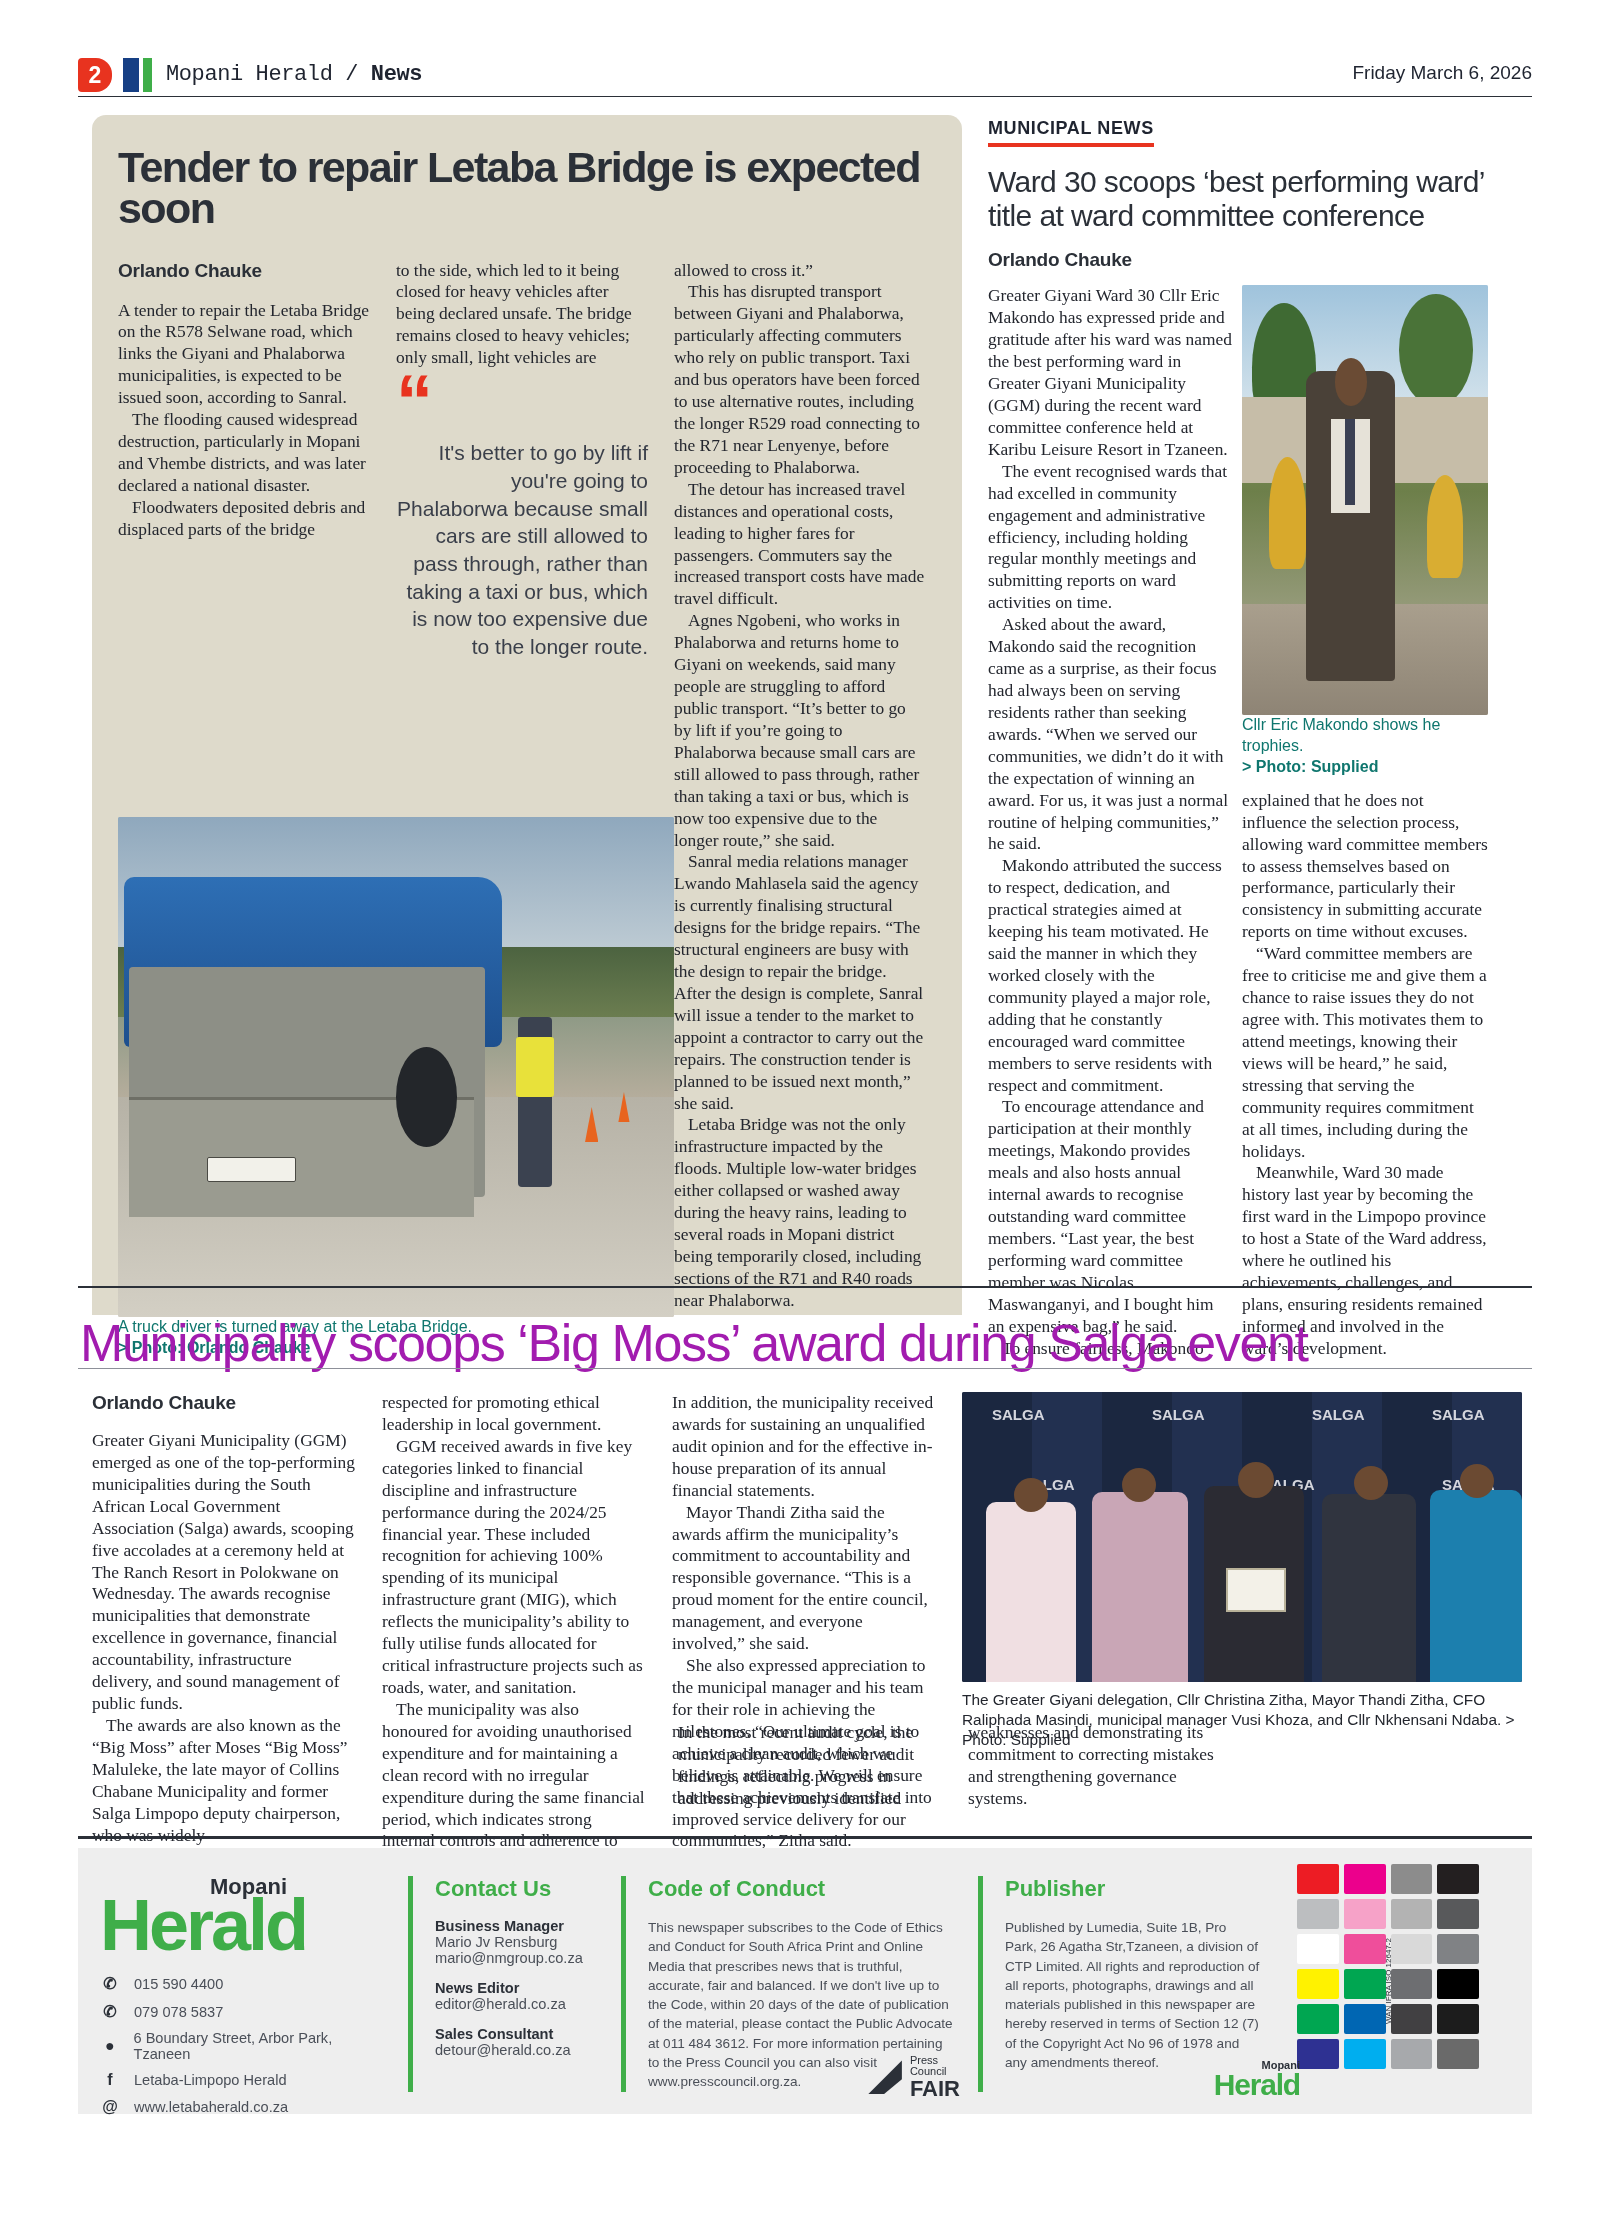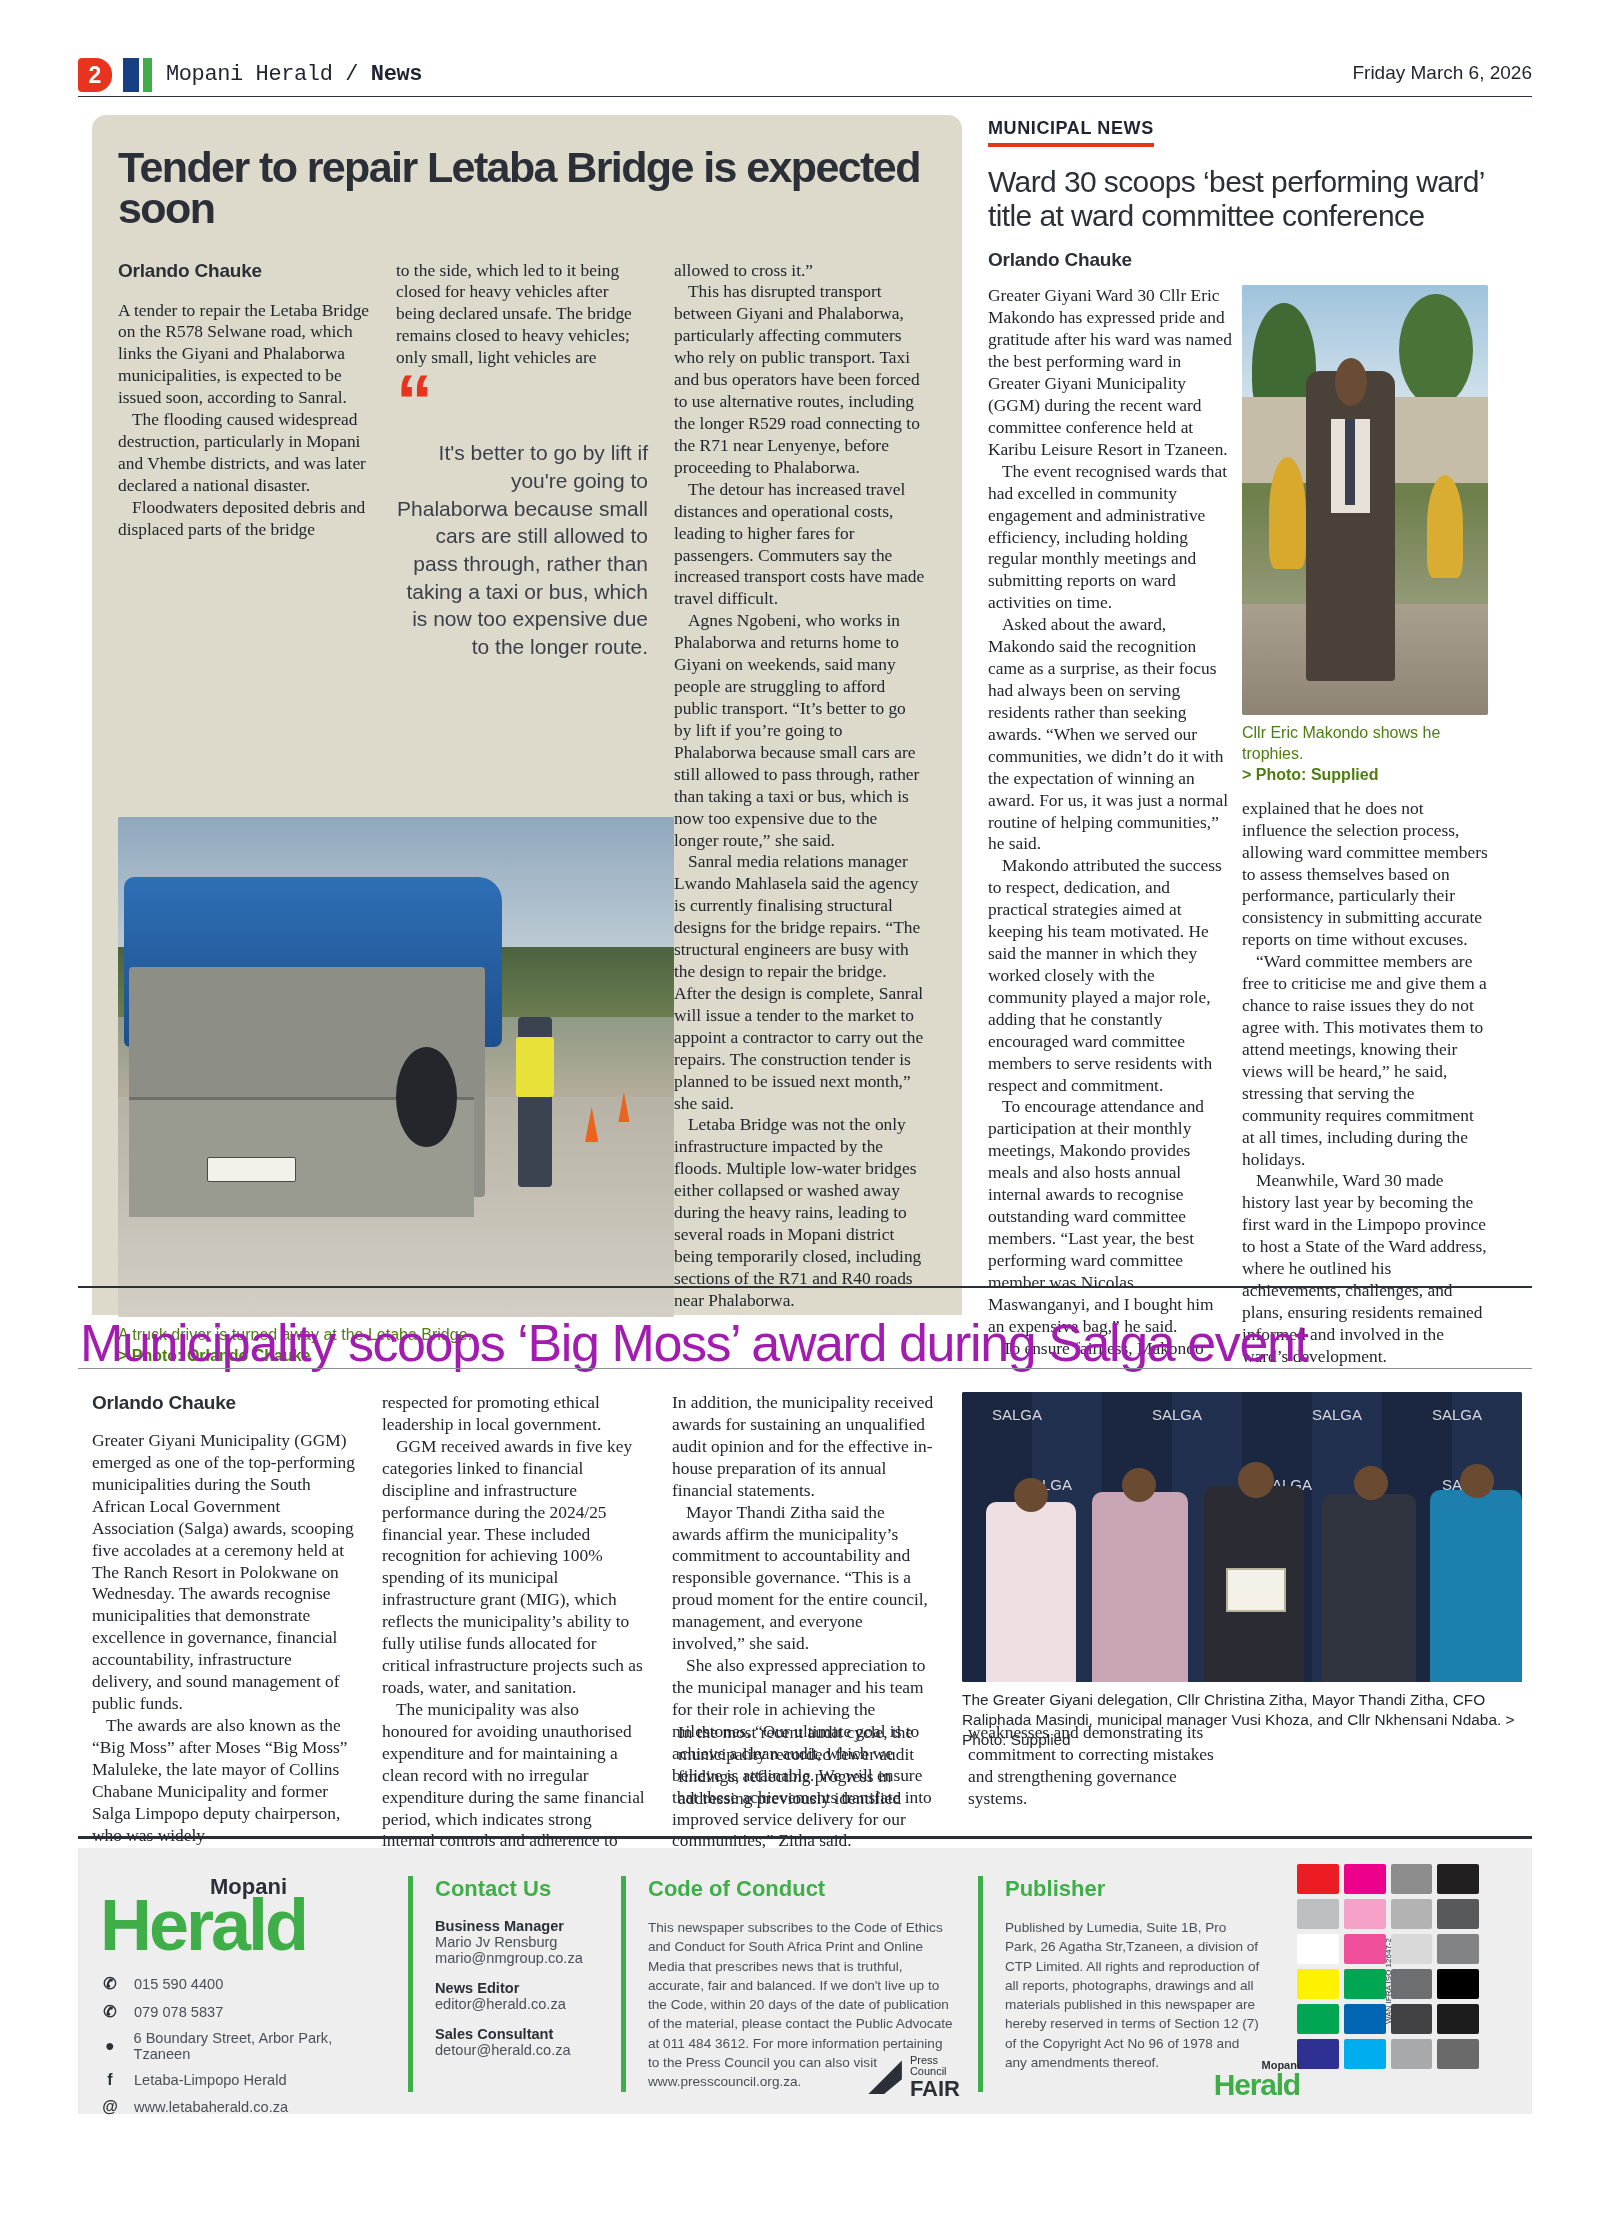--- a/index.html
+++ b/index.html
@@ -108,21 +108,21 @@
     background:#3b4250; border-radius:4px; }
   .lp-vest { position:absolute; left:71.5%; top:44%; width:7%; height:12%;
     background:#e8e13a; border-radius:3px; }
   .lp-cone1 { position:absolute; left:84%; top:58%; width:2.4%; height:7%;
     background:#e8641f; clip-path: polygon(50% 0,100% 100%,0 100%); }
   .lp-cone2 { position:absolute; left:90%; top:55%; width:2%; height:6%;
     background:#e8641f; clip-path: polygon(50% 0,100% 100%,0 100%); }
 
   .caption {
     font-family: "Liberation Sans", sans-serif; font-size: 16px;
-    color: #4d7c0f; margin-top: 8px; line-height: 1.3;
+    color: #0f766e; margin-top: 0; line-height: 1.3;
   }
   .caption b { font-weight: bold; }
 
   
   .muni { position: absolute; left: 988px; top: 118px; width: 540px; }
   .muni-kicker {
     font-family: "Liberation Sans", sans-serif; font-weight: bold;
     font-size: 18px; letter-spacing: 0.6px; color: #1f2430;
     border-bottom: 4px solid #e8331f; display: inline-block; padding-bottom: 4px;
   }
@@ -181,21 +181,21 @@
   }
   .sb-col { width: 264px; }
   .sb-photo-wrap { width: 560px; }
   .sb-photo {
     width: 560px; height: 290px; position: relative; overflow: hidden; border-radius: 2px;
     background: linear-gradient(#23304a,#121a2a);
   }
   .sbp-backdrop { position:absolute; inset:0;
     background: repeating-linear-gradient(90deg,#1b2740 0 70px,#223050 70px 140px); }
   .sbp-logo { position:absolute; color:#e9e9ee; font-family:"Liberation Sans",sans-serif;
-    font-weight:normal; font-size:15px; opacity:0.9; }
+    font-weight:bold; font-size:15px; opacity:0.9; }
   .fig { position:absolute; bottom:0; border-radius:10px 10px 0 0; }
   .fig-head { position:absolute; border-radius:50%; background:#6b4a32; }
 
   .sb-caption {
     font-family: "Liberation Sans", sans-serif; font-size: 15.4px;
     line-height: 1.3; color: #23262e; margin-top: 8px;
   }
   .sb-lower { position: absolute; left: 678px; top: 1722px; width: 854px;
     display: flex; gap: 26px; }
   .sb-lower .sb-col { width: 264px; }

